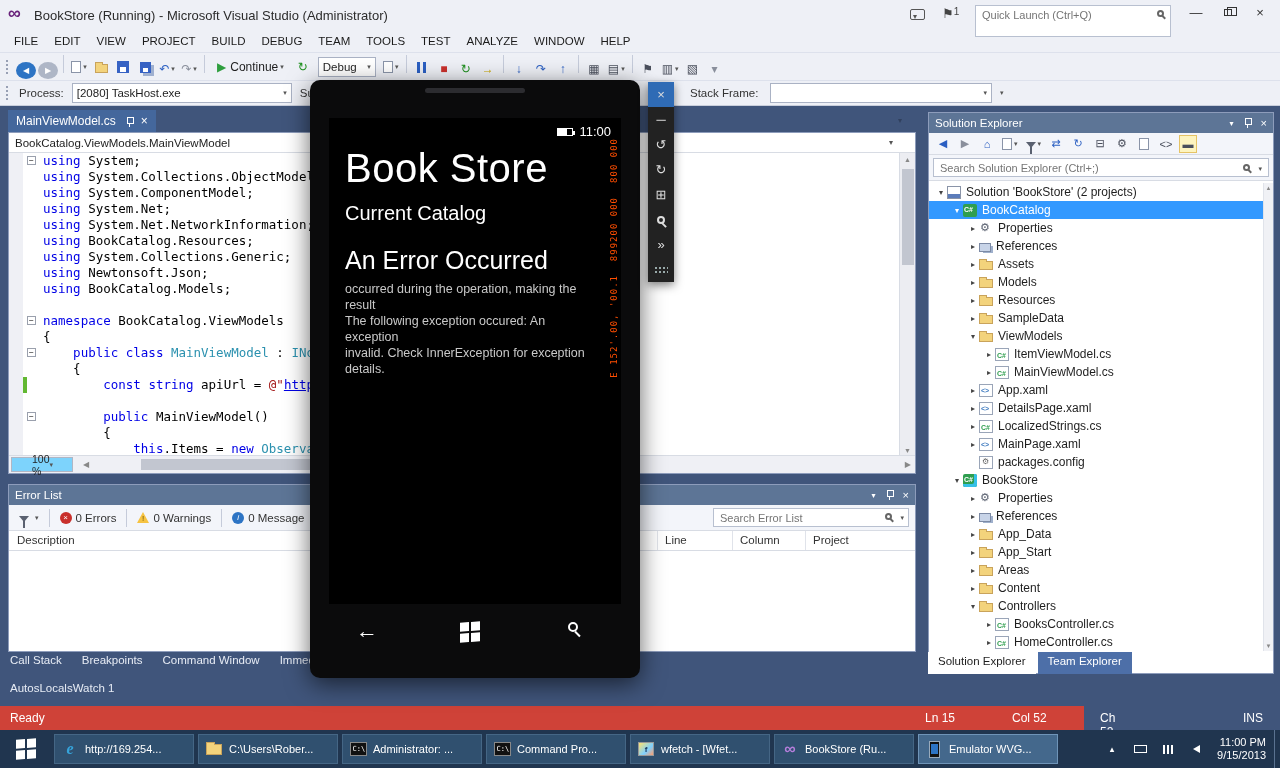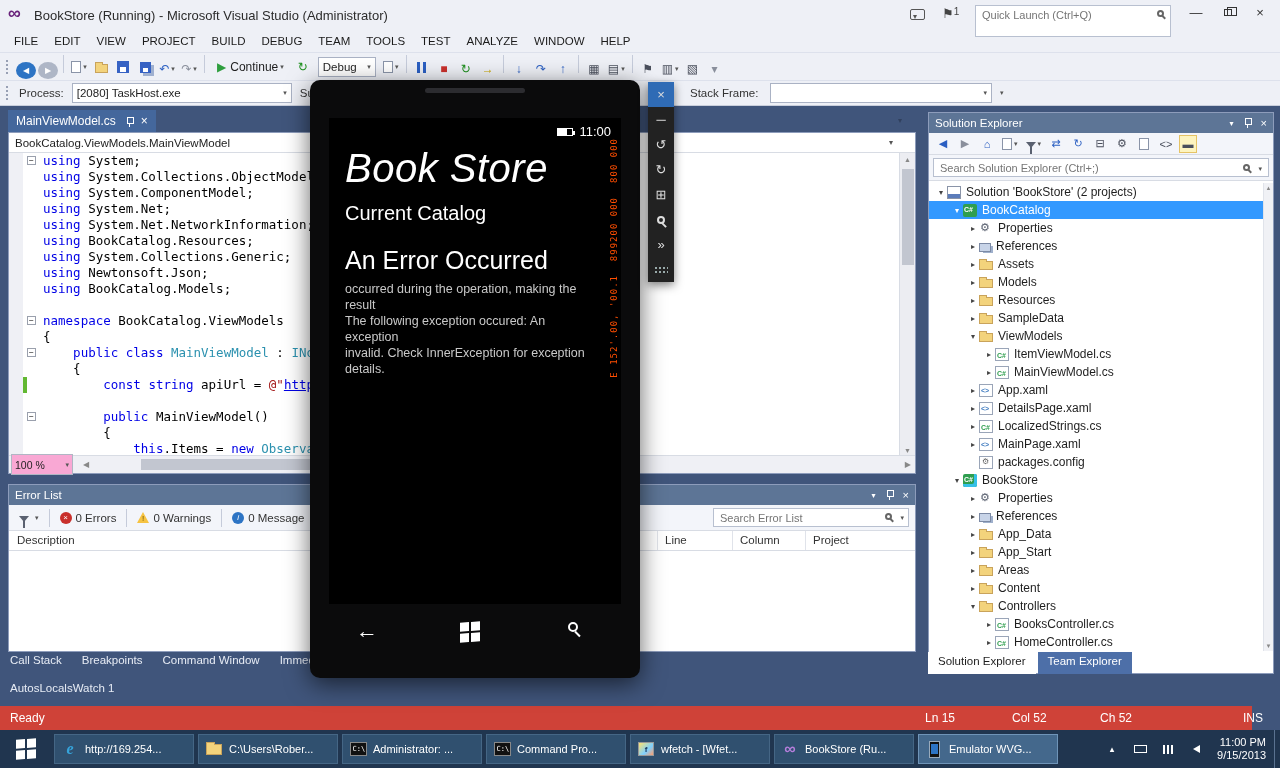--- a/index.html
+++ b/index.html
@@ -83,21 +83,21 @@
              font-family:"DejaVu Sans Mono",monospace;font-size:12.5px;}
   .fold{position:absolute;left:18px;top:3px;width:9px;height:9px;border:1px solid #9aa0ad;background:#fff;
         font-size:8px;line-height:7px;text-align:center;color:#333;font-family:"DejaVu Sans Mono",monospace;}
   .changebar{position:absolute;left:14px;top:0;bottom:0;width:4px;background:#62B832;}
   .tok-k{color:var(--kw,#0000E6);} .tok-p{color:#000;} .tok-t{color:var(--ty,#2B91AF);}
   .tok-s{color:var(--str,#A31515);} .tok-u{color:var(--kw,#0000E6);text-decoration:underline;}
   .vscroll{position:absolute;right:0;top:20px;width:16px;height:304px;background:#ECEDF2;border-left:1px solid #D8DCE4;}
   .vscroll .arr{display:block;text-align:center;font-size:7px;color:#888;padding:3px 0;}
   .vthumb{position:absolute;left:2px;top:16px;width:12px;height:96px;background:#C2C6D0;}
   .editor-bottom{position:absolute;left:0;bottom:0;width:100%;height:18px;background:#EFF0F5;border-top:1px solid #D8DCE4;display:flex;align-items:center;}
-  .zoom{width:62px;height:21px;background:#f9a8d4;border:1px solid #B0B6C4;margin-left:2px;display:flex;align-items:center;font-size:10.5px;padding:0 3px;}
+  .zoom{width:62px;height:15px;background:#7dd3fc;border:1px solid #B0B6C4;margin-left:2px;display:flex;align-items:center;font-size:10.5px;padding:0 20px;}
   .zoom .caret{margin-left:auto;font-size:7px;color:#555;}
   .hscroll{position:relative;flex:1;height:100%;margin-left:6px;}
   .hthumb{position:absolute;left:62px;top:3px;width:230px;height:11px;background:#C2C6D0;}
   .hs-arr{position:absolute;top:4px;font-size:8px;color:#888;}
 
   
   .panel-header{height:20px;background:var(--header,#5D7596);color:#fff;display:flex;align-items:center;
                 padding:0 6px;font-size:11.5px;}
   .ph-icons{margin-left:auto;display:flex;align-items:center;gap:10px;}
   .ph-caret{font-size:8px;color:#fff;}
@@ -119,21 +119,21 @@
   .el-search .mag{position:absolute;right:16px;top:4px;}
   .el-search .caret{position:absolute;right:4px;top:5px;font-size:7px;color:#555;}
   .el-colheads{height:20px;border-bottom:1px solid #D8DCE4;position:relative;font-size:11.5px;color:#333;}
   .colh{position:absolute;top:3px;}
   .colsep{position:absolute;top:0;bottom:0;width:1px;background:#E0E3EA;}
 
   .bottom-tabs{position:absolute;left:10px;top:654px;display:flex;gap:20px;color:#E7ECF5;font-size:11.5px;}
   .watch-tabs{position:absolute;left:10px;top:682px;display:flex;color:#E7ECF5;font-size:11.5px;}
 
   
-  .statusbar{position:absolute;left:0;top:706px;width:1252px;height:24px;background:var(--status,#CF4238);color:#fff;font-size:12px;}
+  .statusbar{position:absolute;left:0;top:706px;width:1084px;height:24px;background:var(--status,#CF4238);color:#fff;font-size:12px;}
   .statusbar span{position:absolute;top:5px;}
 
   
   .solexp{position:absolute;left:928px;top:112px;width:346px;height:562px;background:#fff;border:1px solid #8D9CBB;}
   .se-toolbar{height:22px;background:#F3F5FA;border-bottom:1px solid #D8DCE4;display:flex;align-items:center;padding:0 4px;gap:2px;}
   .se-toolbar .tb-btn{min-width:18px;height:18px;font-size:11px;}
   .se-toolbar .act{background:#FDF4BF;border:1px solid #E5C365;}
   .se-search{position:relative;height:26px;border-bottom:1px solid #D8DCE4;background:#F3F5FA;}
   .se-search .box{position:absolute;left:4px;right:4px;top:3px;height:19px;background:#fff;border:1px solid #B8C0D0;}
   .se-search input{position:absolute;left:4px;top:1px;width:280px;height:15px;border:none;outline:none;font-size:11px;color:#666;background:transparent;font-family:"Liberation Sans",sans-serif;}
@@ -168,21 +168,21 @@
   .se-tab.inactive{background:#4D6FA8;color:#fff;margin-left:2px;}
 
   
   .phone{position:absolute;left:310px;top:80px;width:330px;height:598px;background:#0b0b0c;border-radius:10px;
          box-shadow:0 6px 24px rgba(0,0,0,.6);z-index:60;}
   .speaker{position:absolute;left:115px;top:8px;width:100px;height:5px;background:#2c2c30;border-radius:3px;}
   .screen{position:absolute;left:19px;top:38px;width:292px;height:486px;background:#000;color:#fff;overflow:hidden;}
   .p-status{position:absolute;right:10px;top:6px;display:flex;align-items:center;gap:6px;font-size:13px;}
   .battery{width:16px;height:8px;border:1px solid #fff;position:relative;background:linear-gradient(90deg,#fff 65%,transparent 65%);}
   .battery::after{content:"";position:absolute;right:-3px;top:2px;width:2px;height:4px;background:#fff;}
-  .p-title{position:absolute;left:16px;top:28px;font-size:40px;font-weight:300;letter-spacing:.5px;font-style:italic;}
+  .p-title{position:absolute;left:16px;top:28px;font-size:40px;font-weight:300;letter-spacing:.5px;}
   .p-sub{position:absolute;left:16px;top:84px;font-size:20px;font-weight:300;}
   .p-errh{position:absolute;left:16px;top:128px;font-size:25px;font-weight:300;}
   .p-errtext{position:absolute;left:16px;top:163px;width:240px;font-size:12.5px;line-height:16px;color:#c9c9c9;}
   .counters{position:absolute;right:2px;top:20px;display:flex;flex-direction:column;gap:14px;align-items:center;}
   .counters span{writing-mode:vertical-rl;transform:rotate(180deg);font-family:"DejaVu Sans Mono",monospace;
                  font-size:9px;color:var(--orange,#FF4E00);letter-spacing:1px;}
   .p-nav{position:absolute;left:0;top:536px;width:330px;height:40px;}
   .p-back{position:absolute;left:46px;top:2px;font-size:22px;color:#fff;}
   .winflag{position:absolute;left:150px;top:6px;display:inline-grid;grid-template-columns:9px 9px;grid-template-rows:9px 9px;gap:2px;transform:skewY(-4deg);}
   .winflag i{background:#fff;display:block;}

